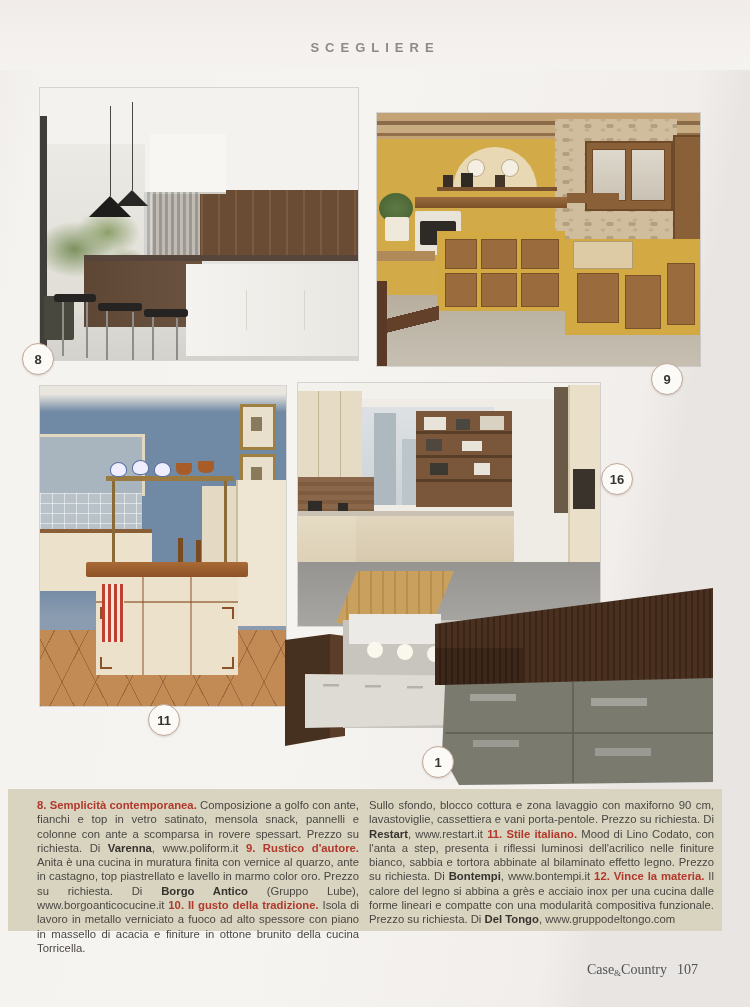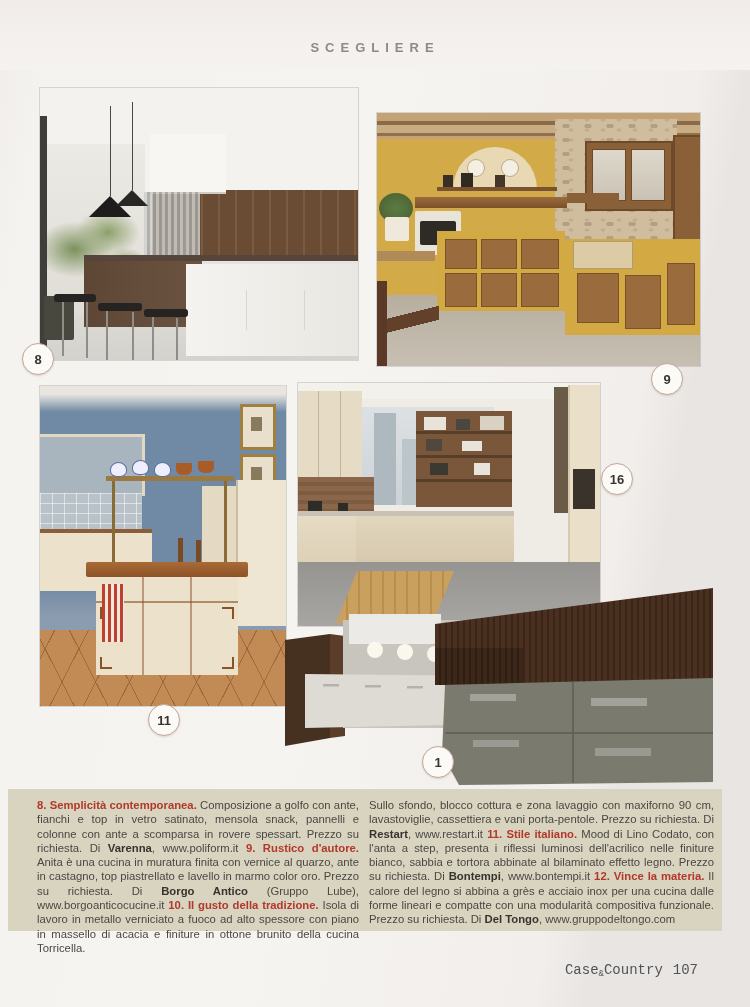--- a/index.html
+++ b/index.html
@@ -134,21 +134,21 @@
      background:#d8d4bf;display:flex;box-sizing:border-box;padding:9px 8px 9px 29px;gap:10px;}
   .caption-col{font-size:11.3px;line-height:14.3px;text-align:justify;color:#4a4744;}
   .caption-col.left{width:322px;flex:none;}
   .caption-col.right{flex:1;}
   .seg-lead{font-weight:bold;color:#b2382b;}
   .seg-brand{font-weight:bold;color:#37332f;}
   .seg-body{color:#4a4744;}
 
   
   .mag-footer{position:absolute;right:52px;top:962px;color:#4e5357;
-     font-family:Liberation Mono, monospace;font-size:14px;}
+     font-family:Liberation Serif, serif;font-size:14px;}
   .mag-footer .amp{font-size:9px;vertical-align:-2px;}
   .mag-footer .pageno{margin-left:10px;}
 </style>
 </head>
 <body>
 
 <div class="page">
 
   <div class="mag-header">SCEGLIERE</div>
 

